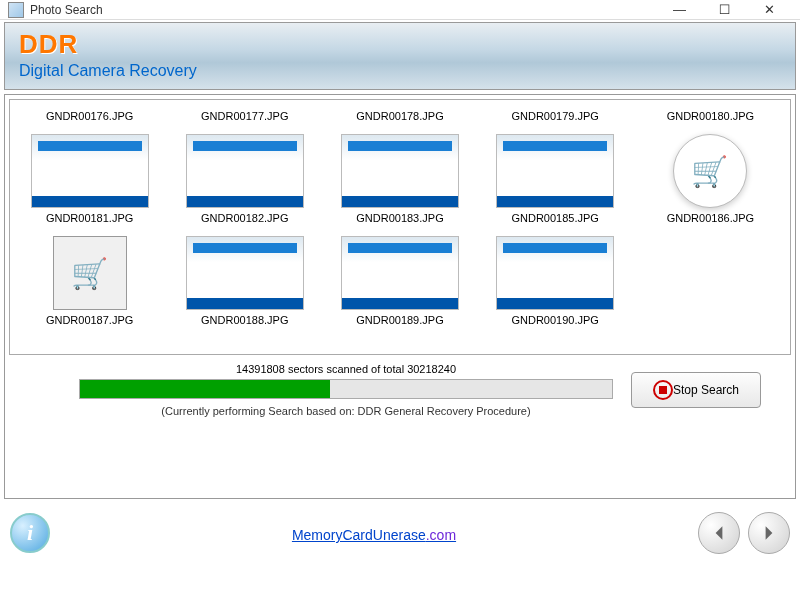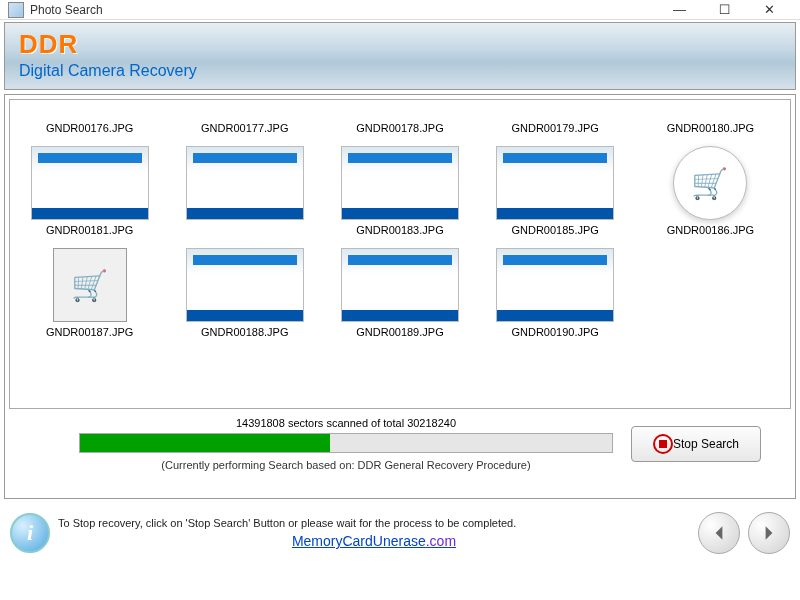--- a/index.html
+++ b/index.html
@@ -8,21 +8,21 @@
 .titlebar { height: 20px; background: #fff; border-bottom: 1px solid #ddd; display: flex; align-items: center; padding: 0 8px; }
 .titlebar .app-icon { width: 16px; height: 16px; background: linear-gradient(135deg,#d0e4f5,#a0c8e8); border: 1px solid #888; margin-right: 6px; }
 .titlebar .title { flex: 1; font-size: 12px; color: #333; }
 .titlebar .btn { width: 45px; height: 28px; display: flex; align-items: center; justify-content: center; color: #333; font-size: 13px; cursor: pointer; }
 
 .banner { height: 68px; background: linear-gradient(to bottom, #e8eef2 0%, #c5d8e5 40%, #b0c8d8 60%, #d5e2eb 100%); border: 1px solid #999; margin: 2px 4px 0 4px; position: relative; padding: 6px 14px; }
 .banner .logo { font-size: 26px; font-weight: bold; color: #ff7700; letter-spacing: 1px; text-shadow: 1px 1px 0 #fff; }
 .banner .subtitle { font-size: 16px; color: #0066cc; font-weight: 500; margin-top: 2px; }
 
 .main-frame { border: 1px solid #999; margin: 4px; padding: 4px; height: 405px; background: #fff; }
-.thumb-area { border: 1px solid #aaa; height: 310px; overflow-y: scroll; padding: 18px 4px; background: #fff; }
+.thumb-area { border: 1px solid #aaa; height: 256px; overflow-y: scroll; padding: 6px 4px; background: #fff; }
 .thumb-grid { display: grid; grid-template-columns: repeat(5, 1fr); gap: 2px 4px; }
 .thumb-cell { text-align: center; }
 .thumb-label { font-size: 11px; color: #000; padding: 4px 0 10px 0; }
 .thumb-img { width: 118px; height: 74px; margin: 0 auto; border: 1px solid #bbb; background: linear-gradient(to bottom, #dde8f0 0%, #fff 35%, #fff 85%, #0055aa 85%, #0055aa 100%); position: relative; }
 .thumb-img.soft::before { content:""; position:absolute; top:6px; left:6px; right:6px; height:10px; background:#1a7fd4; }
 .thumb-img.cart { background:#fff; border-radius: 50%; width: 74px; height: 74px; box-shadow: 0 2px 6px rgba(0,0,0,.2); display:flex; align-items:center; justify-content:center; font-size: 30px; color:#444; }
 .thumb-img.cart.dark { border-radius: 0; width:74px; background:#f0f0f0; box-shadow:none; border:1px solid #999; }
 
 .progress-row { margin-top: 8px; display: flex; align-items: center; gap: 18px; padding: 0 30px 0 70px; }
 .progress-block { flex: 1; }
@@ -82,20 +82,21 @@
       <div class="thumb-cell">
           <div class="thumb-label">GNDR00180.JPG</div>
         </div>
 
       <div class="thumb-cell">
           <div class="thumb-img soft"></div>
           <div class="thumb-label">GNDR00181.JPG</div>
         </div>
       <div class="thumb-cell">
           <div class="thumb-img soft"></div>
+          <div class="thumb-label">GNDR00182.JPG</div>
         </div>
       <div class="thumb-cell">
           <div class="thumb-img soft"></div>
           <div class="thumb-label">GNDR00183.JPG</div>
         </div>
       <div class="thumb-cell">
           <div class="thumb-img soft"></div>
           <div class="thumb-label">GNDR00185.JPG</div>
         </div>
 
@@ -133,21 +134,20 @@
     <div class="stop-btn">
       <span class="stop-icon"></span>
       <span>Stop Search</span>
     </div>
   </div>
 </div>
 
 <div class="footer">
   <div class="info-icon">i</div>
   <div class="footer-text">
-    <div class="footer-msg">To Stop recovery, click on 'Stop Search' Button or please wait for the process to be completed.</div>
     <a class="footer-link"><span>MemoryCardUnerase</span><span class="com">.com</span></a>
   </div>
   <div class="nav-btn">
     <svg viewBox="0 0 16 16">
         <path d="M11 2 L5 8 L11 14 Z"></path>
       </svg>
   </div>
   <div class="nav-btn">
     <svg viewBox="0 0 16 16">
         <path d="M5 2 L11 8 L5 14 Z"></path>

